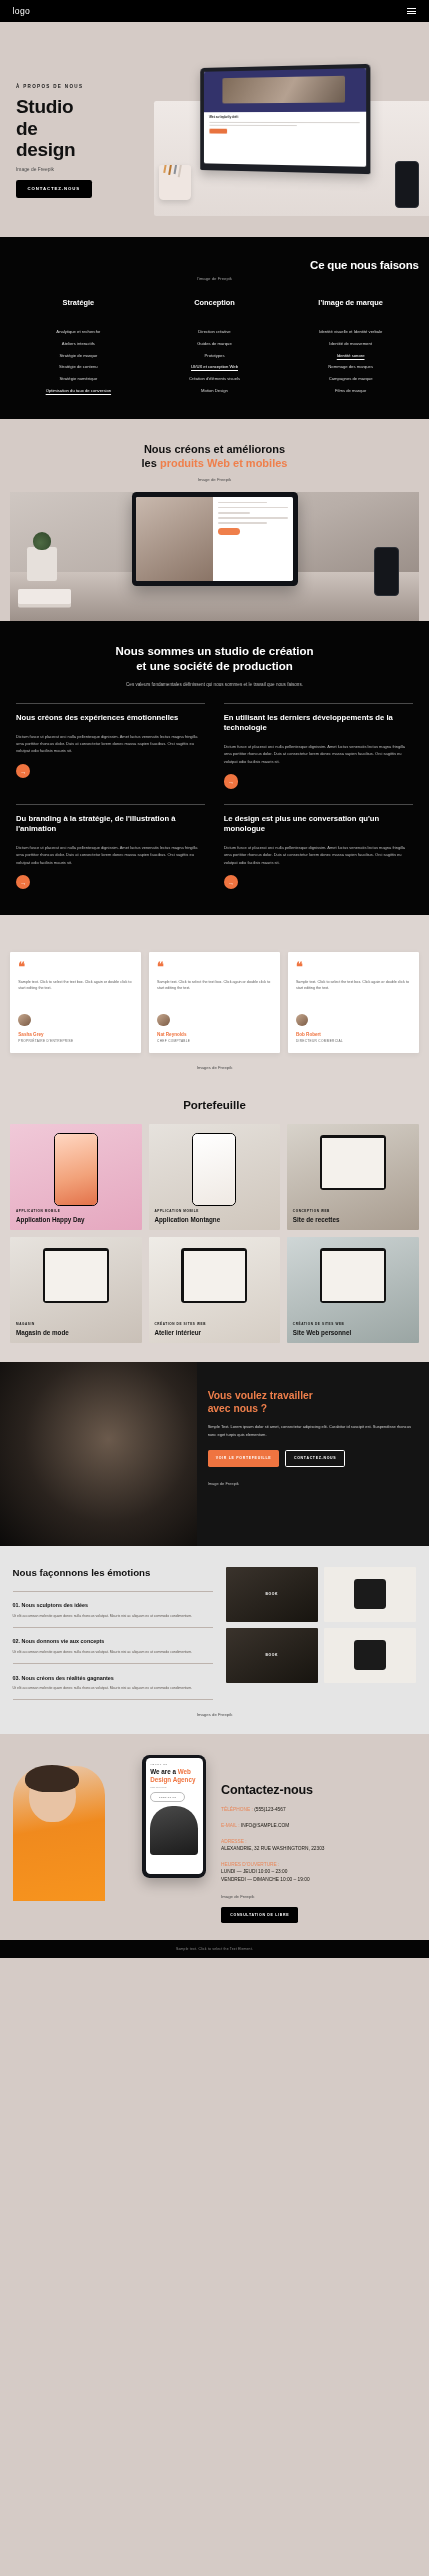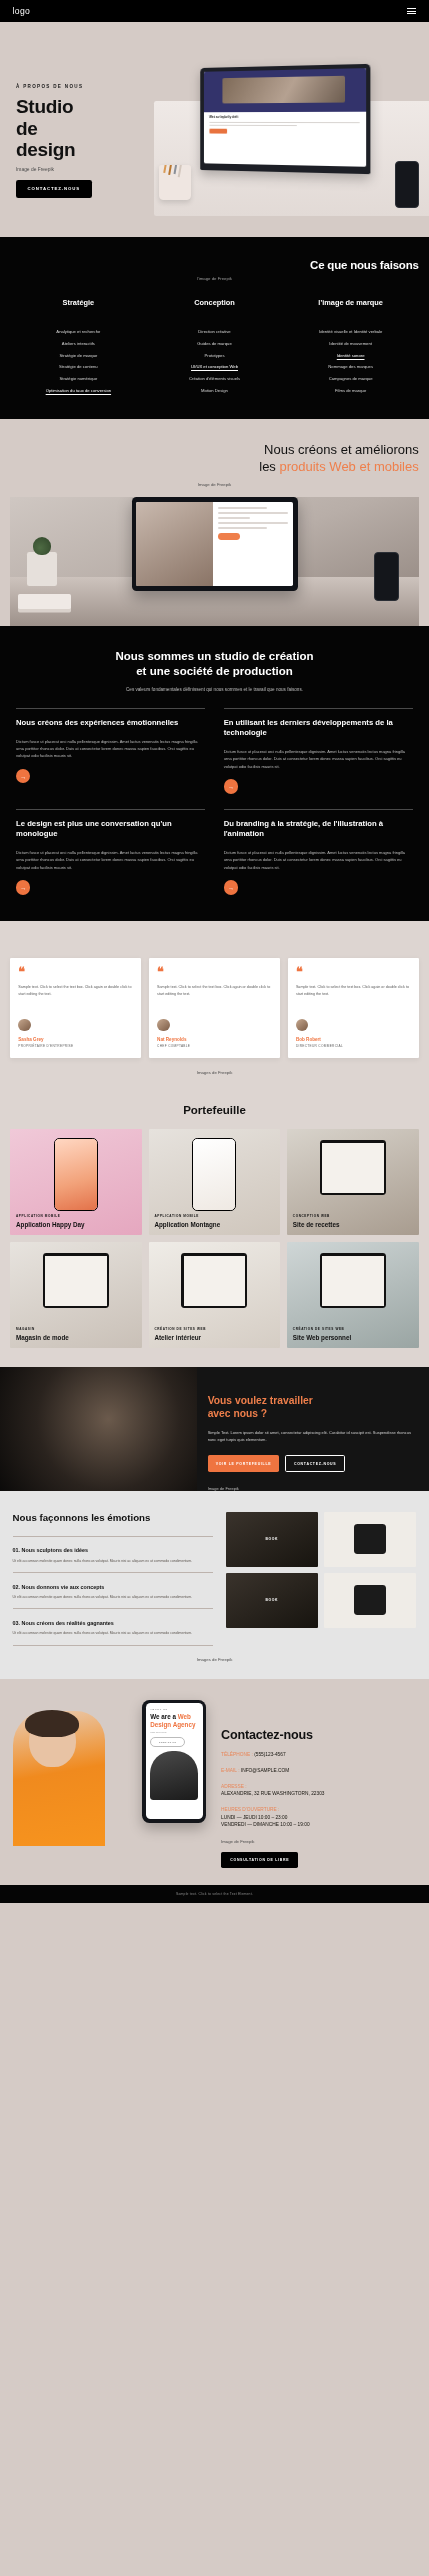--- a/index.html
+++ b/index.html
@@ -82,21 +82,21 @@
   .credit-dark{ text-align:center; font-size:4.3px; color:#9d9d9d; margin-top:5.2px; }
   .svc-grid{ display:flex; margin-top:17px; }
   .svc-col{ flex:1; text-align:center; padding:0 3.4px; }
   .svc-h{ font-size:7.4px; font-weight:700; line-height:1.25; min-height:19.5px; }
   .svc-list{ list-style:none; margin-top:11.5px; }
   .svc-list li{ font-size:4.2px; color:#d8d8d8; margin-bottom:6.3px; line-height:1.3; }
   .svc-list li.active{ text-decoration:underline; text-underline-offset:1.7px; color:#fff; }
 
   
   .products{ background:#d5cbc6; padding:23px 10.3px 0; }
-  .prod-h{ text-align:right; font-size:13px; font-weight:400; line-height:1.28; }
+  .prod-h{ text-align:center; font-size:11px; font-weight:700; line-height:1.28; }
   .accent{ color:#ef7f4b; }
   .prod-credit{ text-align:center; font-size:4.3px; color:#4a4a4a; margin-top:6.3px; }
   .prod-photo{
     margin-top:10.3px; height:129px; position:relative; overflow:hidden;
     background:linear-gradient(160deg,#cfc7c2 0%, #b8aea8 48%, #8d817a 100%);
   }
   .pp-desk{ position:absolute; left:0; right:0; bottom:0; height:49px; background:linear-gradient(180deg,#cdc3bd,#9d918a); }
   .pp-lap{
     position:absolute; left:50%; transform:translateX(-50%); bottom:35px; width:166px; height:94px;
     background:#101217; border-radius:4.6px; padding:4.6px; box-shadow:0 6.9px 15px rgba(0,0,0,.3);
@@ -166,21 +166,21 @@
     overflow:hidden;
   }
   .pf-phone .scr{ width:100%; height:100%; background:#fff; }
   .ph-a .scr{ background:linear-gradient(165deg,#ffd7c2,#f2a27a 60%,#e3724a); }
   .ph-b .scr{ background:linear-gradient(165deg,#fff,#efe9e3); }
   .pf-tab{ position:absolute; left:50%; top:11.5px; transform:translateX(-50%);
            width:66px; height:55px; background:#111; border-radius:3.4px; padding:2.3px; }
   .pf-tab .scr{ width:100%; height:100%; background:#f4f1ec; }
 
   
-  .cta{ background:#141414; color:#fff; padding:0; position:relative; height:124px; overflow:hidden; }
+  .cta{ background:#141414; color:#fff; padding:0; position:relative; height:184px; overflow:hidden; }
   .cta-photo{ position:absolute; left:0; top:0; width:46%; height:100%;
     background:radial-gradient(circle at 55% 42%, #6b5a4c 0%, #2a231e 55%, #0b0a09 100%); }
   .cta-body{ position:absolute; right:0; top:0; width:54%; height:100%; padding:27.5px 15px 0 10.3px; }
   .cta-h{ font-size:10.3px; font-weight:700; line-height:1.25; color:#ef7f4b; }
   .cta-p{ font-size:4px; color:#cfcfcf; line-height:1.85; margin-top:8px; }
   .cta-btns{ display:flex; gap:5.7px; margin-top:11.5px; }
   .btn-orange{ background:#ef7440; color:#fff; border:none; font-size:3.5px; letter-spacing:0.7px;
     font-weight:700; padding:5.7px 8px; border-radius:1.7px; cursor:pointer; text-transform:uppercase; }
   .btn-outline{ background:transparent; color:#fff; border:0.6px solid #fff; font-size:3.5px; letter-spacing:0.7px;
     font-weight:700; padding:5.7px 8px; border-radius:1.7px; cursor:pointer; text-transform:uppercase; }
@@ -356,26 +356,26 @@
           <div class="val-h">Nous créons des expériences émotionnelles</div>
           <div class="val-p">Dictum fusce ut placerat orci nulla pellentesque dignissim. Amet luctus venenatis lectus magna fringilla urna porttitor rhoncus dolor. Duis at consectetur lorem donec massa sapien faucibus. Orci sagittis eu volutpat odio facilisis mauris sit.</div>
           <div class="circle-arrow">→</div>
         </div>
         <div class="val">
           <div class="val-h">En utilisant les derniers développements de la technologie</div>
           <div class="val-p">Dictum fusce ut placerat orci nulla pellentesque dignissim. Amet luctus venenatis lectus magna fringilla urna porttitor rhoncus dolor. Duis at consectetur lorem donec massa sapien faucibus. Orci sagittis eu volutpat odio facilisis mauris sit.</div>
           <div class="circle-arrow">→</div>
         </div>
         <div class="val">
-          <div class="val-h">Le design est plus une conversation qu'un monologue</div>
+          <div class="val-h">Du branding à la stratégie, de l'illustration à l'animation</div>
           <div class="val-p">Dictum fusce ut placerat orci nulla pellentesque dignissim. Amet luctus venenatis lectus magna fringilla urna porttitor rhoncus dolor. Duis at consectetur lorem donec massa sapien faucibus. Orci sagittis eu volutpat odio facilisis mauris sit.</div>
           <div class="circle-arrow">→</div>
         </div>
         <div class="val">
-          <div class="val-h">Du branding à la stratégie, de l'illustration à l'animation</div>
+          <div class="val-h">Le design est plus une conversation qu'un monologue</div>
           <div class="val-p">Dictum fusce ut placerat orci nulla pellentesque dignissim. Amet luctus venenatis lectus magna fringilla urna porttitor rhoncus dolor. Duis at consectetur lorem donec massa sapien faucibus. Orci sagittis eu volutpat odio facilisis mauris sit.</div>
           <div class="circle-arrow">→</div>
         </div>
       </div>
   </div>
 
   <div class="testi">
     <div class="testi-grid" id="testi-grid">
         <div class="tcard">
           <div class="quote">❝</div>

